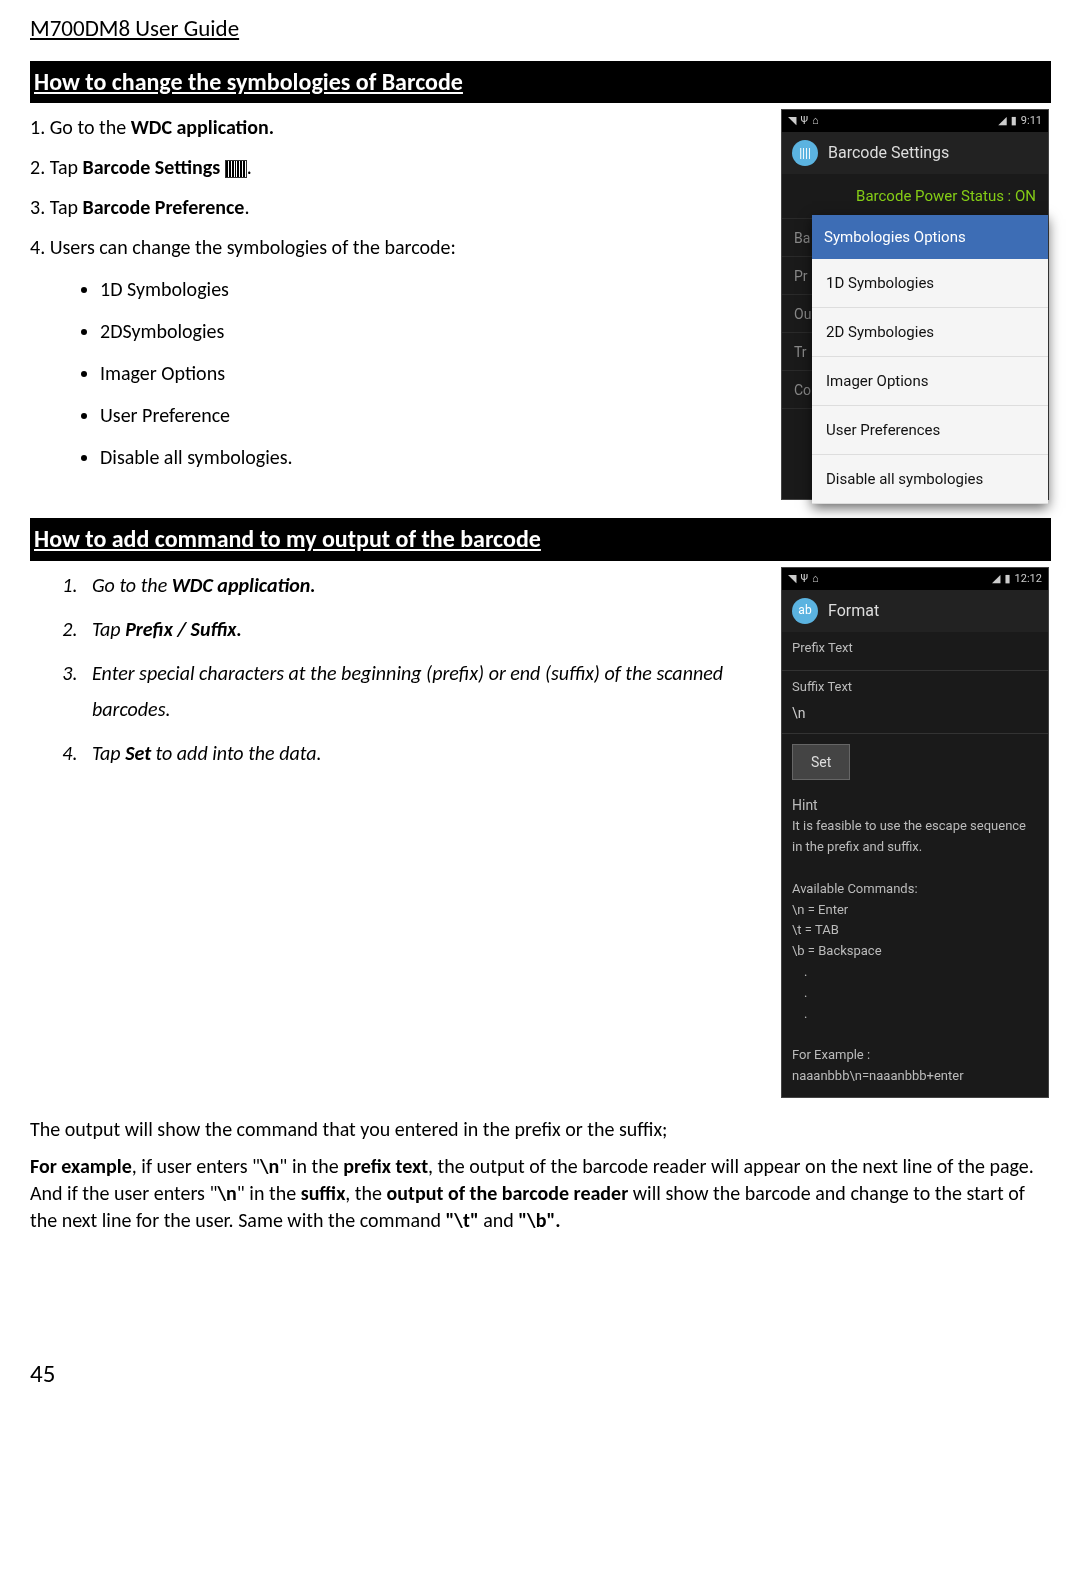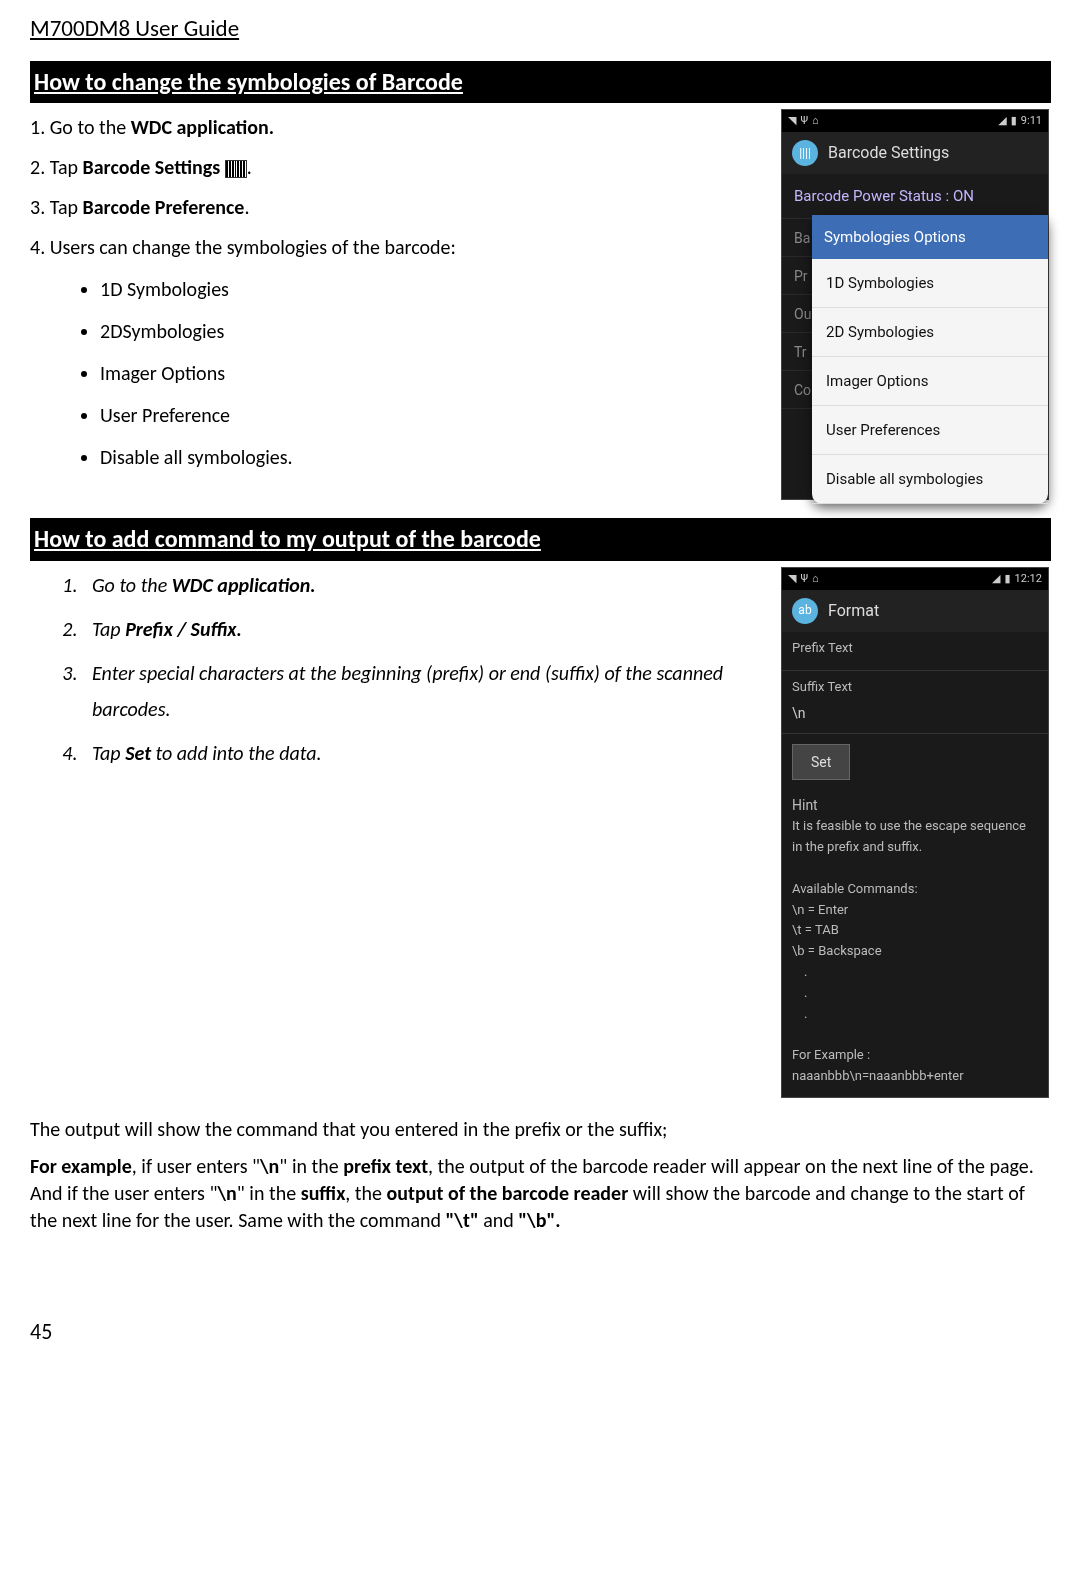--- a/index.html
+++ b/index.html
@@ -68,22 +68,22 @@
       #000 11px 13px, #fff 13px 14px, #000 14px 16px, #fff 16px 17px,
       #000 17px 19px, #fff 19px 20px, #000 20px 22px);
     border: 1px solid #333;
   }
   .para {
     font-size: 20px;
     margin-bottom: 10px;
     line-height: 1.35;
   }
   .page-num {
-    margin-top: 80px;
-    font-size: 22px;
+    margin-top: 120px;
+    font-size: 25px;
   }
 
   
   .phone {
     width: 268px;
     background: #1a1a1a;
     color: #ddd;
     font-family: Roboto, Arial, sans-serif;
     font-size: 14px;
     border: 1px solid #444;
@@ -109,37 +109,37 @@
     color: #ddd;
   }
   .app-icon-blue {
     width: 26px; height: 26px; border-radius: 50%;
     background: #5bb3e0; display:flex; align-items:center; justify-content:center;
     font-size: 12px; color:#fff;
   }
   .power-status {
     padding: 10px 12px;
     font-size: 15px;
-    color: #c4b5fd;
+    color: #84cc16;
     background: #1a1a1a;
     border-bottom: 1px solid #2a2a2a;
+    text-align: right;
   }
   .faded-row {
     height: 38px;
     color: #888;
     padding: 8px 12px;
     border-bottom: 1px solid #2a2a2a;
     font-size: 14px;
   }
   .popup {
     background: #f5f5f5;
     color: #111;
     margin: 0 0 14px 32px;
     box-shadow: 0 4px 12px rgba(0,0,0,0.6);
-    border-radius: 10px;
   }
   .popup-title {
     background: #3d6db5;
     color: #fff;
     padding: 10px 12px;
     font-size: 15px;
   }
   .popup-item {
     padding: 12px 14px;
     font-size: 15px;

